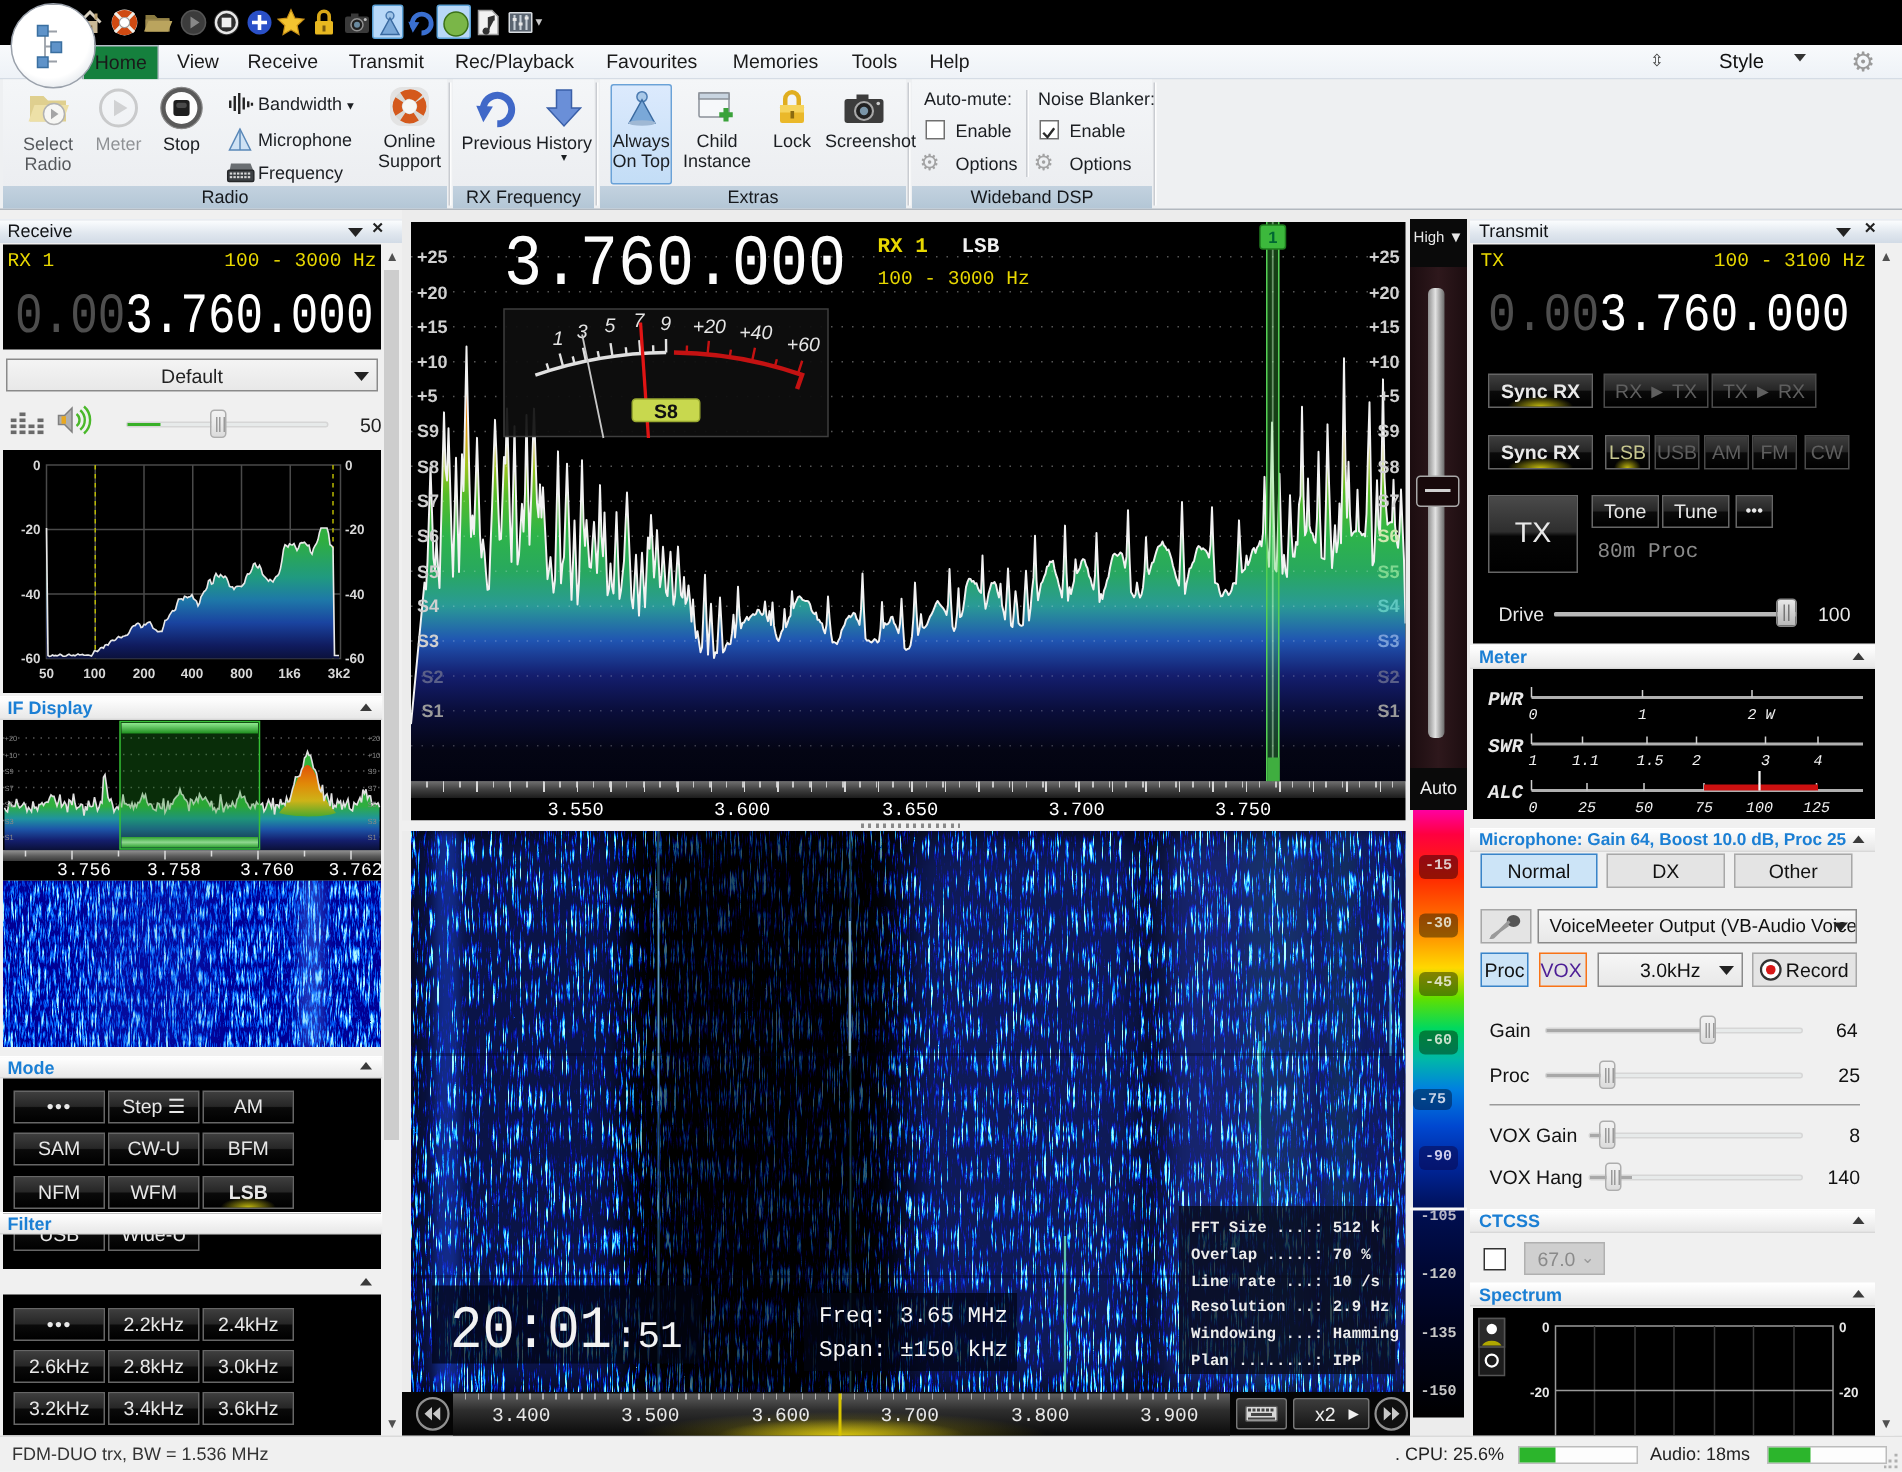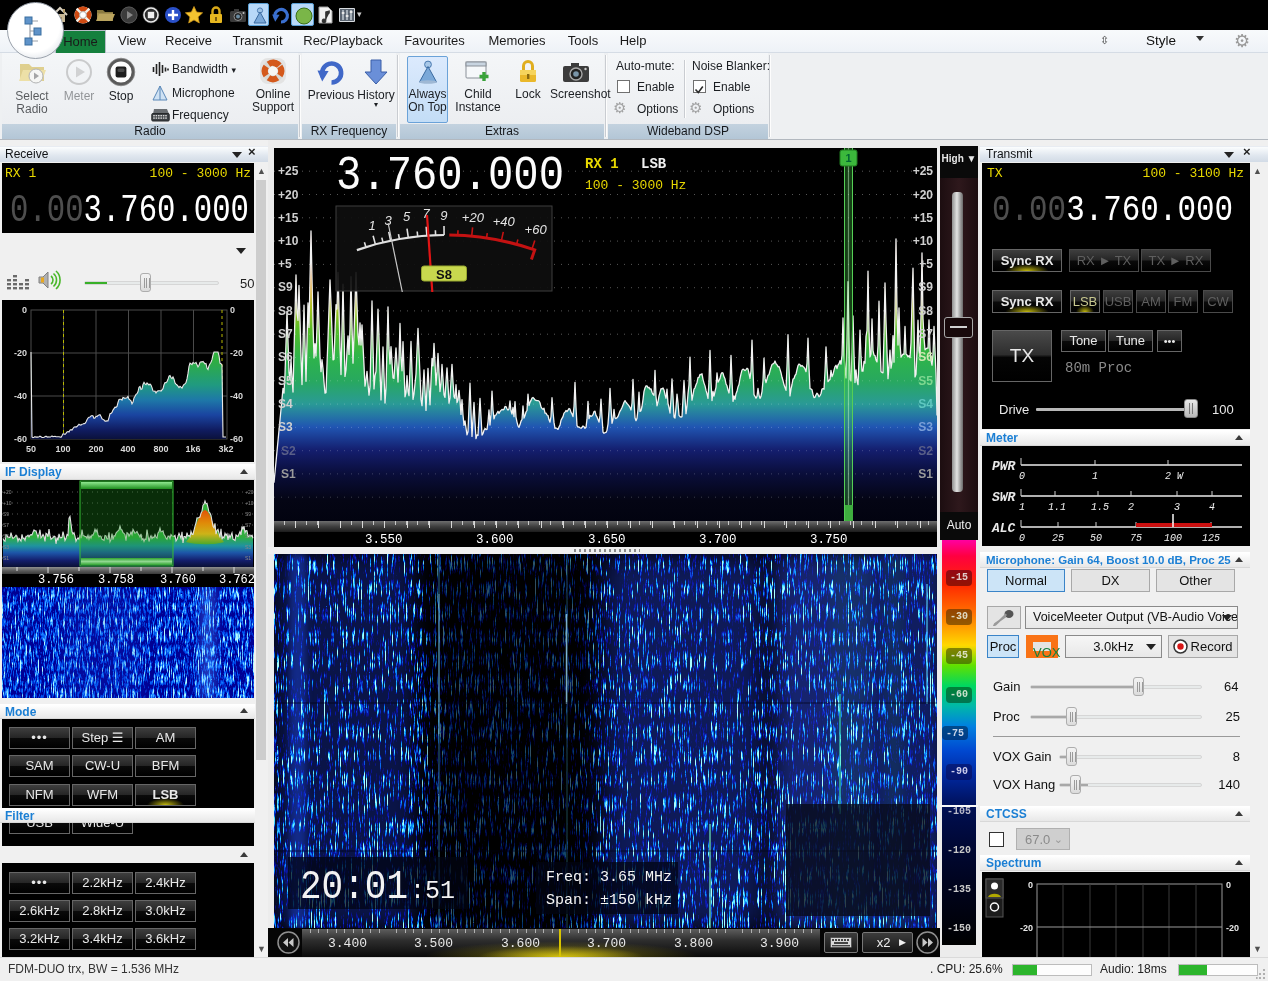--- a/index.html
+++ b/index.html
@@ -278,20 +278,21 @@
 <div class="abs" style="left:232px;top:152px;width:0;height:0;border-left:5px solid transparent;border-right:5px solid transparent;border-top:6px solid #222"></div>
 <div class="abs" style="left:248px;top:144px;font-size:13px;color:#222;font-weight:bold">×</div>
 
 <div class="abs" style="left:2px;top:163px;width:252px;height:70px;background:#000"></div>
 <div class="abs mono" style="left:5px;top:166px;font-size:13px;color:#e8d800">RX 1</div>
 <div class="abs mono" style="left:0;top:166px;width:251px;text-align:right;font-size:13px;color:#e8d800">100 - 3000 Hz</div>
 <svg class="abs" style="left:0;top:163px" width="256" height="70" viewBox="0 0 256 70">
       <text x="10" y="58" font-family="Liberation Mono" font-size="38" textLength="239" lengthAdjust="spacingAndGlyphs"><tspan fill="#4e4e4e">0.00</tspan><tspan fill="#fff">3.760.000</tspan></text>
     </svg>
 
+<div class="abs" style="left:4px;top:239px;width:248px;height:22px;background:linear-gradient(#f4f4f4,#e8e8e8);border:1px solid #8a8a8a;font-size:13px;color:#222;text-align:center;line-height:21px">Default</div>
 <div class="abs" style="left:236px;top:248px;width:0;height:0;border-left:5px solid transparent;border-right:5px solid transparent;border-top:6px solid #222"></div>
 
 <svg class="abs" style="left:7px;top:270px" width="24" height="21" viewBox="0 0 24 21">
       <g fill="#6a6a6a">
         <rect x="0" y="9" width="4" height="2.4"></rect>
         <rect x="0" y="13" width="4" height="2.4"></rect>
         <rect x="0" y="17" width="4" height="2.4"></rect>
         <rect x="6" y="5" width="4" height="2.4"></rect>
         <rect x="6" y="9" width="4" height="2.4"></rect>
         <rect x="6" y="13" width="4" height="2.4"></rect>
@@ -636,20 +637,26 @@
 <svg class="abs" style="left:14px;top:303px" width="180" height="52">
         <text x="12" y="41" font-family="Liberation Mono" font-size="40" fill="#f2f2f2" textLength="108" lengthAdjust="spacingAndGlyphs">20:01</text>
         <text x="122" y="41" font-family="Liberation Mono" font-size="25" fill="#f2f2f2">:51</text>
       </svg>
 
 <div class="abs" style="left:262px;top:308px;width:142px;height:52px;background:rgba(2,4,18,0.72)"></div>
 <div class="abs mono" style="left:272px;top:312px;font-size:15px;color:#f6f6f6;line-height:23px;white-space:pre">Freq: 3.65 MHz
 Span: ±150 kHz</div>
 
 <div class="abs" style="left:512px;top:250px;width:144px;height:112px;background:rgba(8,10,24,0.78)"></div>
+<div class="abs mono" style="left:520px;top:257px;font-size:10.5px;color:#ececec;line-height:17.8px;white-space:pre;font-weight:bold">FFT Size ....: 512 k
+Overlap .....: 70 %
+Line rate ...: 10 /s
+Resolution ..: 2.9 Hz
+Windowing ...: Hamming
+Plan ........: IPP</div>
 </div>
 
 <div class="abs" style="left:268px;top:928px;width:672px;height:29px;background:#050505"></div>
 <div class="abs" style="left:302px;top:929px;width:518px;height:28px;background:linear-gradient(#5e5e5e,#2e2e2e 40%,#0a0a0a)"></div>
 <div class="abs" style="left:302px;top:929px;width:518px;height:28px;background:radial-gradient(ellipse 190px 22px at 259px 28px,rgba(220,200,10,0.5),rgba(220,200,10,0) 72%),radial-gradient(ellipse 110px 15px at 259px 28px,rgba(235,215,20,0.85),rgba(235,215,20,0) 75%)"></div>
 <div class="abs" style="left:302px;top:929px;width:518px;height:4px;background:repeating-linear-gradient(90deg,transparent 0,transparent 7.7px,#b0b0b0 7.7px,#b0b0b0 8.65px)"></div>
 <div class="abs" style="left:559px;top:929px;width:2px;height:28px;background:#d8c400"></div>
 <div class="abs mono" style="left:302px;top:936px;width:518px;color:#e8e8e8;font-size:13px">
 <span class="abs" style="left:26px">3.400</span>
       <span class="abs" style="left:112px">3.500</span>
@@ -676,21 +683,21 @@
         <rect x="11" y="2" width="2" height="2"></rect>
         <rect x="14" y="2" width="2" height="2"></rect>
         <rect x="17" y="2" width="2" height="2"></rect>
         <rect x="4" y="5" width="14" height="2"></rect>
         <rect x="2" y="8" width="18" height="1.4"></rect>
       </g>
     </svg>
 <div class="abs" style="left:862px;top:932px;width:51px;height:21px;background:linear-gradient(#3c3c3c,#161616);border:1px solid #777;border-radius:2px;color:#f0f0f0;font-size:13px;text-align:center;line-height:19px"><span style="margin-right:8px">x2</span><span style="position:absolute;right:6px;top:0;font-size:9px">▶</span></div>
 
 <div class="abs" style="left:940px;top:140px;width:40px;height:817px;background:#ececec"></div>
-<div class="abs" style="left:940px;top:146px;width:38px;height:32px;background:#0a0a0a;color:#e8e8e8;font-size:10px;font-weight:bold;text-align:center;line-height:26px">High ▼</div>
+<div class="abs" style="left:940px;top:146px;width:38px;height:32px;background:#0a0a0a;color:#e8e8e8;font-size:10px;font-weight:normal;text-align:center;line-height:26px">High ▼</div>
 <div class="abs" style="left:940px;top:178px;width:38px;height:334px;background:linear-gradient(90deg,#1c0d10,#2e181c 50%,#1c0d10)"></div>
 <div class="abs" style="left:952px;top:192px;width:11px;height:300px;background:linear-gradient(90deg,#8f8f8f,#e2e2e2 45%,#6a6a6a);border-radius:4px"></div>
 <div class="abs" style="left:944px;top:317px;width:29px;height:21px;background:#18090b;border:1.5px solid #a8a8a8;border-radius:3px"></div>
 <div class="abs" style="left:950px;top:326px;width:17px;height:2px;background:#d0d0d0"></div>
 <div class="abs" style="left:940px;top:512px;width:38px;height:28px;background:#0a0a0a;color:#f0f0f0;font-size:12px;text-align:center;line-height:26px">Auto</div>
 <div class="abs" style="left:942px;top:540px;width:34px;height:405px;background:linear-gradient(#ff00a0 0,#ff0040 4%,#ff2800 11%,#ff7000 18%,#ffd800 26%,#60e000 31%,#00d860 36%,#00b8a8 41%,#0080e0 46%,#0048d0 52%,#0028a0 58%,#001568 64%,#000e4e 67%,#000836 75%,#000420 84%,#000 100%)"></div>
 <div class="abs" style="left:940px;top:805px;width:38px;height:2px;background:#f8f8f8"></div>
 <div class="abs mono" style="left:942px;top:540px;width:34px;height:405px;font-size:10px;font-weight:bold;text-align:center">
 <span class="abs" style="left:4px;top:30px;width:26px;height:16px;line-height:16px;background:rgba(60,0,10,0.55);border-radius:4px;color:#e0c8c8">-15</span>
 <span class="abs" style="left:4px;top:69px;width:26px;height:16px;line-height:16px;background:rgba(60,40,0,0.55);border-radius:4px;color:#e0d8c0">-30</span>
@@ -779,21 +786,21 @@
 <div class="abs" style="left:1071px;top:569px;width:79px;height:23px;background:#e4e4e4;border:1px solid #a8a8a8;font-size:13px;color:#111;text-align:center;line-height:22px">DX</div>
 <div class="abs" style="left:1156px;top:569px;width:79px;height:23px;background:#e4e4e4;border:1px solid #a8a8a8;font-size:13px;color:#111;text-align:center;line-height:22px">Other</div>
 <div class="abs" style="left:987px;top:606px;width:34px;height:23px;background:#e4e4e4;border:1px solid #a8a8a8"></div>
 <svg class="abs" style="left:992px;top:609px" width="24" height="17" viewBox="0 0 24 17">
       <ellipse cx="17" cy="5" rx="4.5" ry="4" fill="#555"></ellipse>
       <path d="M13.5 7.5 L3 15 l-0.5 1 1 -0.3 10.8 -10.4" stroke="#9a9a9a" stroke-width="2" fill="none"></path>
     </svg>
 <div class="abs" style="left:1025px;top:606px;width:213px;height:23px;background:linear-gradient(#f6f6f6,#e8e8e8);border:1px solid #8a8a8a;font-size:12.5px;color:#111;line-height:21px;padding-left:7px;padding-right:20px;white-space:nowrap;overflow:hidden">VoiceMeeter Output (VB-Audio Voice...</div>
 <div class="abs" style="left:1222px;top:615px;width:0;height:0;border-left:5px solid transparent;border-right:5px solid transparent;border-top:6px solid #222"></div>
 <div class="abs" style="left:987px;top:635px;width:32px;height:23px;background:#cce4f7;border:1px solid #3a84c8;font-size:13px;color:#111;text-align:center;line-height:22px">Proc</div>
-<div class="abs" style="left:1026px;top:635px;width:32px;height:23px;background:#e4e4e4;border:7px solid #f97316;font-size:13px;color:#15803d;text-align:right;line-height:22px">VOX</div>
+<div class="abs" style="left:1026px;top:635px;width:32px;height:23px;background:#e4e4e4;border:1px solid #f97316;font-size:13px;color:#4c1d95;text-align:left;line-height:22px">VOX</div>
 <div class="abs" style="left:1065px;top:635px;width:97px;height:23px;background:linear-gradient(#f6f6f6,#e8e8e8);border:1px solid #8a8a8a;font-size:13px;color:#111;text-align:center;line-height:21px">3.0kHz</div>
 <div class="abs" style="left:1146px;top:644px;width:0;height:0;border-left:5px solid transparent;border-right:5px solid transparent;border-top:6px solid #222"></div>
 <div class="abs" style="left:1168px;top:635px;width:70px;height:23px;background:#e4e4e4;border:1px solid #a8a8a8;font-size:13px;color:#111;text-align:center;line-height:22px"><span style="margin-left:17px">Record</span></div>
 <svg class="abs" style="left:1173px;top:639px" width="15" height="15" viewBox="0 0 15 15">
       <circle cx="7.5" cy="7.5" r="6.5" fill="#fff" stroke="#333" stroke-width="1.5"></circle>
       <circle cx="7.5" cy="7.5" r="3.2" fill="#d81818"></circle>
     </svg>
 <div class="abs" style="left:993px;top:679px;font-size:13px;color:#111">Gain</div>
 <div class="wtrack" style="left:1030px;top:685px;width:172px"></div>
 <div class="abs" style="left:1031px;top:686px;width:107px;height:2px;background:#a8a8a8"></div>

